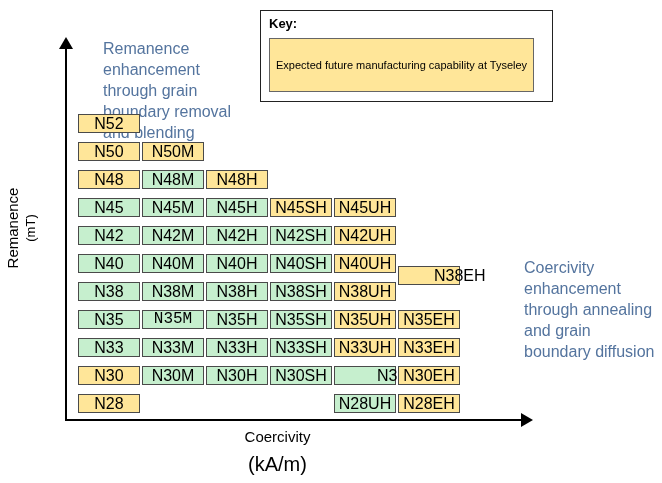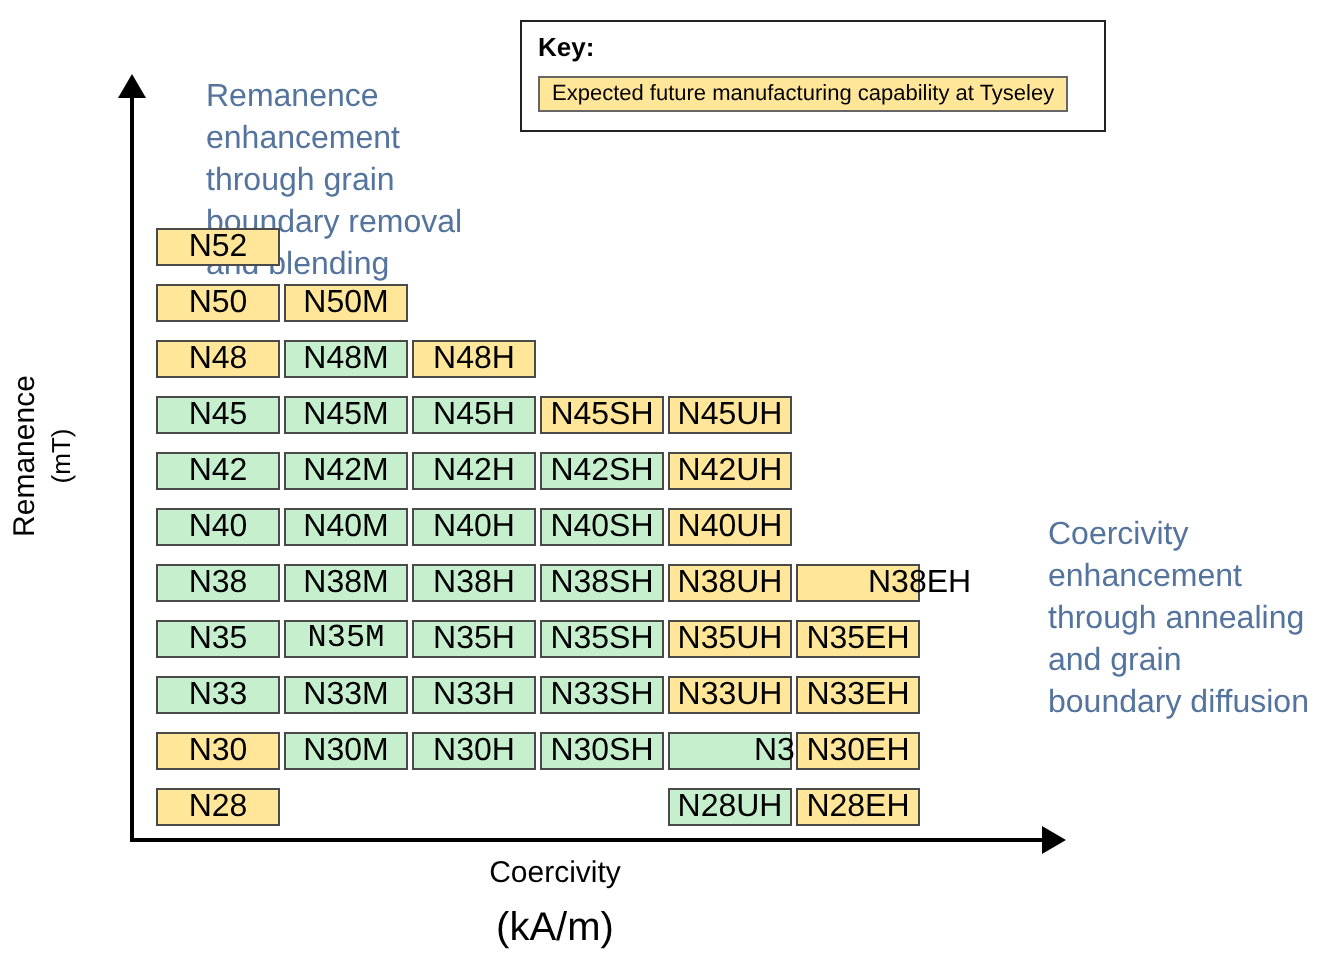--- a/index.html
+++ b/index.html
@@ -27,21 +27,21 @@
   .x-label{position:absolute;left:200px;top:426px;width:155px;text-align:center;font-size:15px;line-height:1.5;}
   .x-label .unit{font-size:20px;}
   
   .key-box{
     position:absolute;left:260px;top:10px;width:293px;
     border:1px solid #222;background:#fff;padding:5px 8px 9px 8px;box-sizing:border-box;
   }
   .key-title{font-weight:bold;font-size:13px;}
   .key-item{
     display:inline-block;margin-top:7px;border:1px solid #666;
-    padding:2px 6px;font-size:11px;white-space:nowrap;
+    padding:20px 6px;font-size:11px;white-space:nowrap;
   }
   .key-item.future{background:var(--future);}
   .key-item.current{background:var(--current);}
   
   .annot{position:absolute;color:var(--annot);font-size:16px;line-height:1.32;}
   .annot-left{left:103px;top:38px;width:152px;}
   .annot-right{left:524px;top:257px;width:134px;}
   
   .cell{
     position:absolute;width:62px;height:19px;box-sizing:border-box;
@@ -101,21 +101,21 @@
       <div class="cell current" style="left: 78px; top: 254px;">N40</div>
       <div class="cell current" style="left: 142px; top: 254px;">N40M</div>
       <div class="cell current" style="left: 206px; top: 254px;">N40H</div>
       <div class="cell current" style="left: 270px; top: 254px;">N40SH</div>
       <div class="cell future" style="left: 334px; top: 254px;">N40UH</div>
       <div class="cell current" style="left: 78px; top: 282px;">N38</div>
       <div class="cell current" style="left: 142px; top: 282px;">N38M</div>
       <div class="cell current" style="left: 206px; top: 282px;">N38H</div>
       <div class="cell current" style="left: 270px; top: 282px;">N38SH</div>
       <div class="cell future" style="left: 334px; top: 282px;">N38UH</div>
-      <div class="cell future" style="left: 398px; top: 282px; padding-left: 35px;">N38EH</div>
+      <div class="cell future" style="left: 398px; top: 266px; padding-left: 35px;">N38EH</div>
       <div class="cell current" style="left: 78px; top: 310px;">N35</div>
       <div class="cell current" style="left: 142px; top: 310px; font-family: Liberation Mono, monospace;">N35M</div>
       <div class="cell current" style="left: 206px; top: 310px;">N35H</div>
       <div class="cell current" style="left: 270px; top: 310px;">N35SH</div>
       <div class="cell future" style="left: 334px; top: 310px;">N35UH</div>
       <div class="cell future" style="left: 398px; top: 310px;">N35EH</div>
       <div class="cell current" style="left: 78px; top: 338px;">N33</div>
       <div class="cell current" style="left: 142px; top: 338px;">N33M</div>
       <div class="cell current" style="left: 206px; top: 338px;">N33H</div>
       <div class="cell current" style="left: 270px; top: 338px;">N33SH</div>

